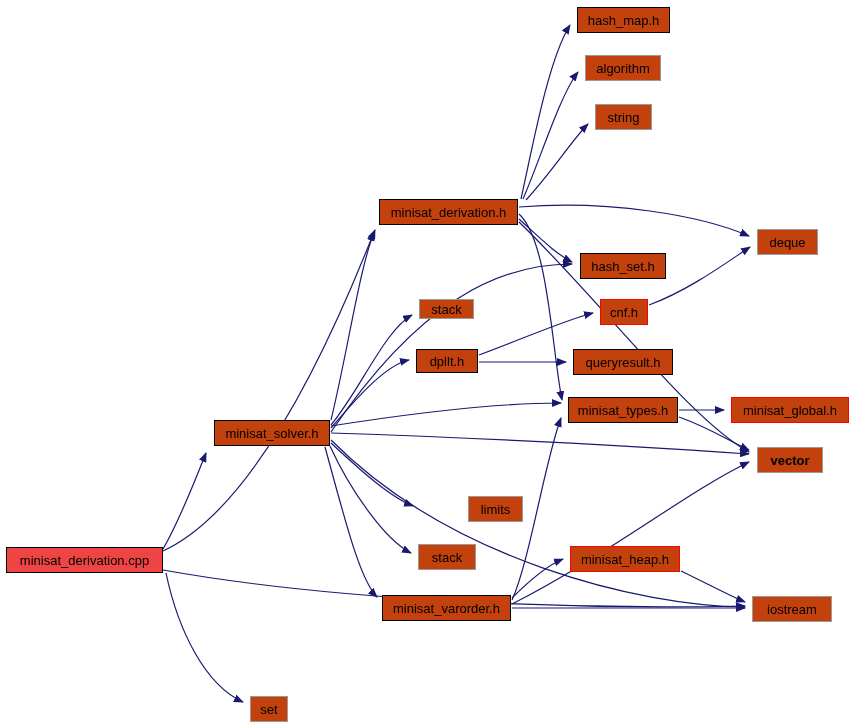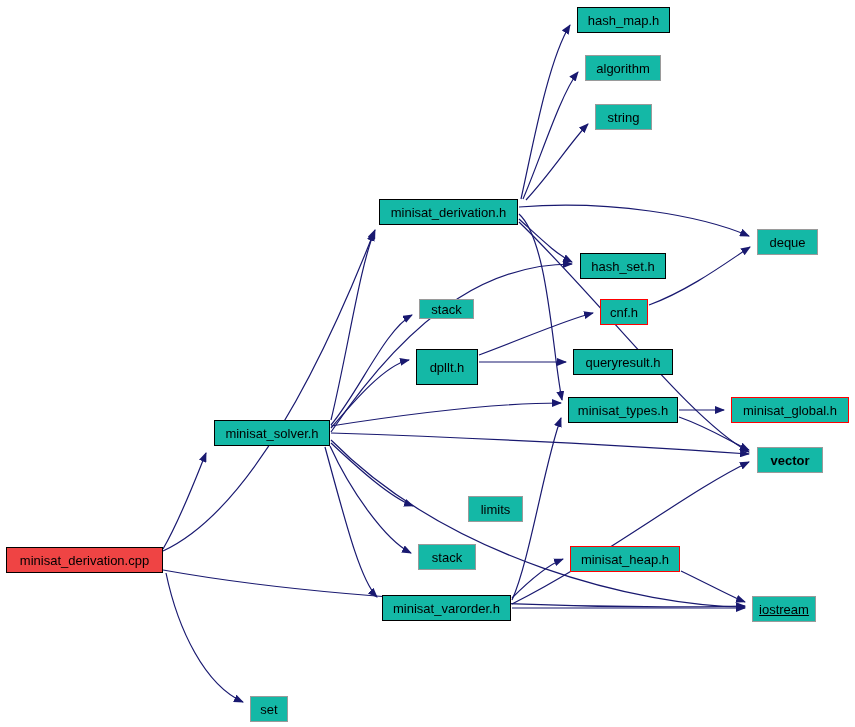--- a/index.html
+++ b/index.html
@@ -2,21 +2,21 @@
 <html><head>
 <meta charset="utf-8">
 <style>
   html,body{margin:0;padding:0;background:#ffffff;}
   body{width:855px;height:727px;overflow:hidden;
        font-family:"Liberation Sans","DejaVu Sans",sans-serif;}
   #graph{position:relative;width:855px;height:727px;}
   svg#edges{position:absolute;left:0;top:0;width:855px;height:727px;}
   .node{position:absolute;box-sizing:border-box;display:flex;
         align-items:center;justify-content:center;
-        font-size:13px;color:#000000;background:#14b8a6;
+        font-size:13px;color:#000000;background:#c2410c;
         border:1px solid #000000;white-space:nowrap;line-height:1;}
   .node.sys{border-color:#9a9a9a;}
   .node.missing{border-color:#ff0000;}
   .node.root{background:#ef4444;border-color:#000000;}
   .node span{pointer-events:none;}
 </style>
 </head>
 <body>
 
 <div id="graph">
@@ -98,36 +98,36 @@
       </div>
       <div class="node missing" style="left: 731px; top: 397px; width: 118px; height: 26px;">
         <span>minisat_global.h</span>
       </div>
       <div class="node missing" style="left: 570px; top: 546px; width: 110px; height: 26px;">
         <span>minisat_heap.h</span>
       </div>
       <div class="node sys" style="left: 419px; top: 299px; width: 55px; height: 20px;">
         <span>stack</span>
       </div>
-      <div class="node " style="left: 416px; top: 349px; width: 62px; height: 36px;">
+      <div class="node " style="left: 416px; top: 349px; width: 62px; height: 24px;">
         <span>dpllt.h</span>
       </div>
       <div class="node sys" style="left: 420px; top: 496px; width: 55px; height: 26px; margin-left: 48px;">
         <span>limits</span>
       </div>
       <div class="node sys" style="left: 418px; top: 544px; width: 58px; height: 26px;">
         <span>stack</span>
       </div>
       <div class="node sys" style="left: 757px; top: 229px; width: 61px; height: 26px;">
         <span>deque</span>
       </div>
       <div class="node sys" style="left: 757px; top: 447px; width: 66px; height: 26px; font-weight: bold;">
         <span>vector</span>
       </div>
-      <div class="node sys" style="left: 752px; top: 596px; width: 64px; height: 26px; text-decoration: underline;">
+      <div class="node sys" style="left: 752px; top: 596px; width: 80px; height: 26px;">
         <span>iostream</span>
       </div>
       <div class="node sys" style="left: 250px; top: 696px; width: 38px; height: 26px;">
         <span>set</span>
       </div>
     </div>
 
 </div>
 
 </body></html>

